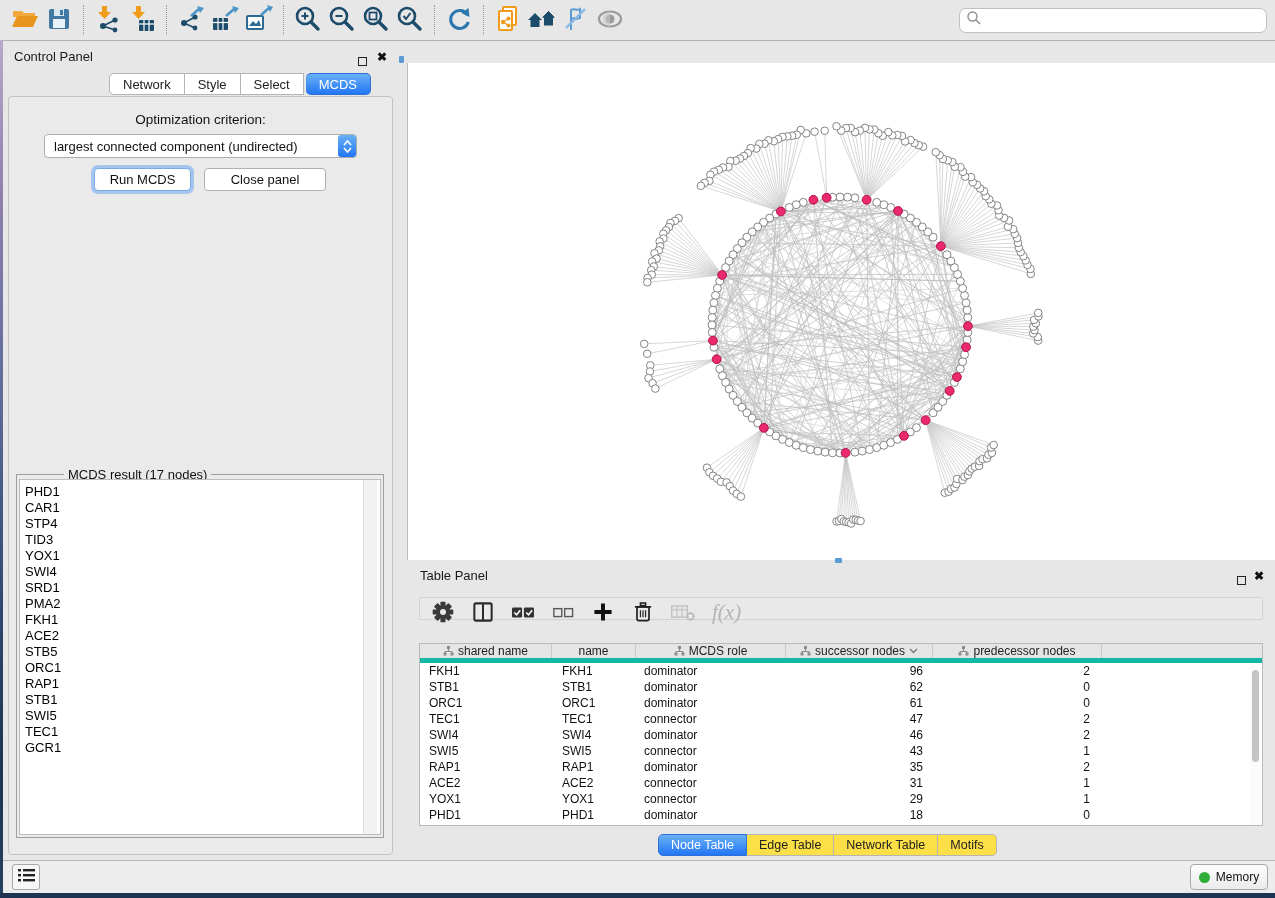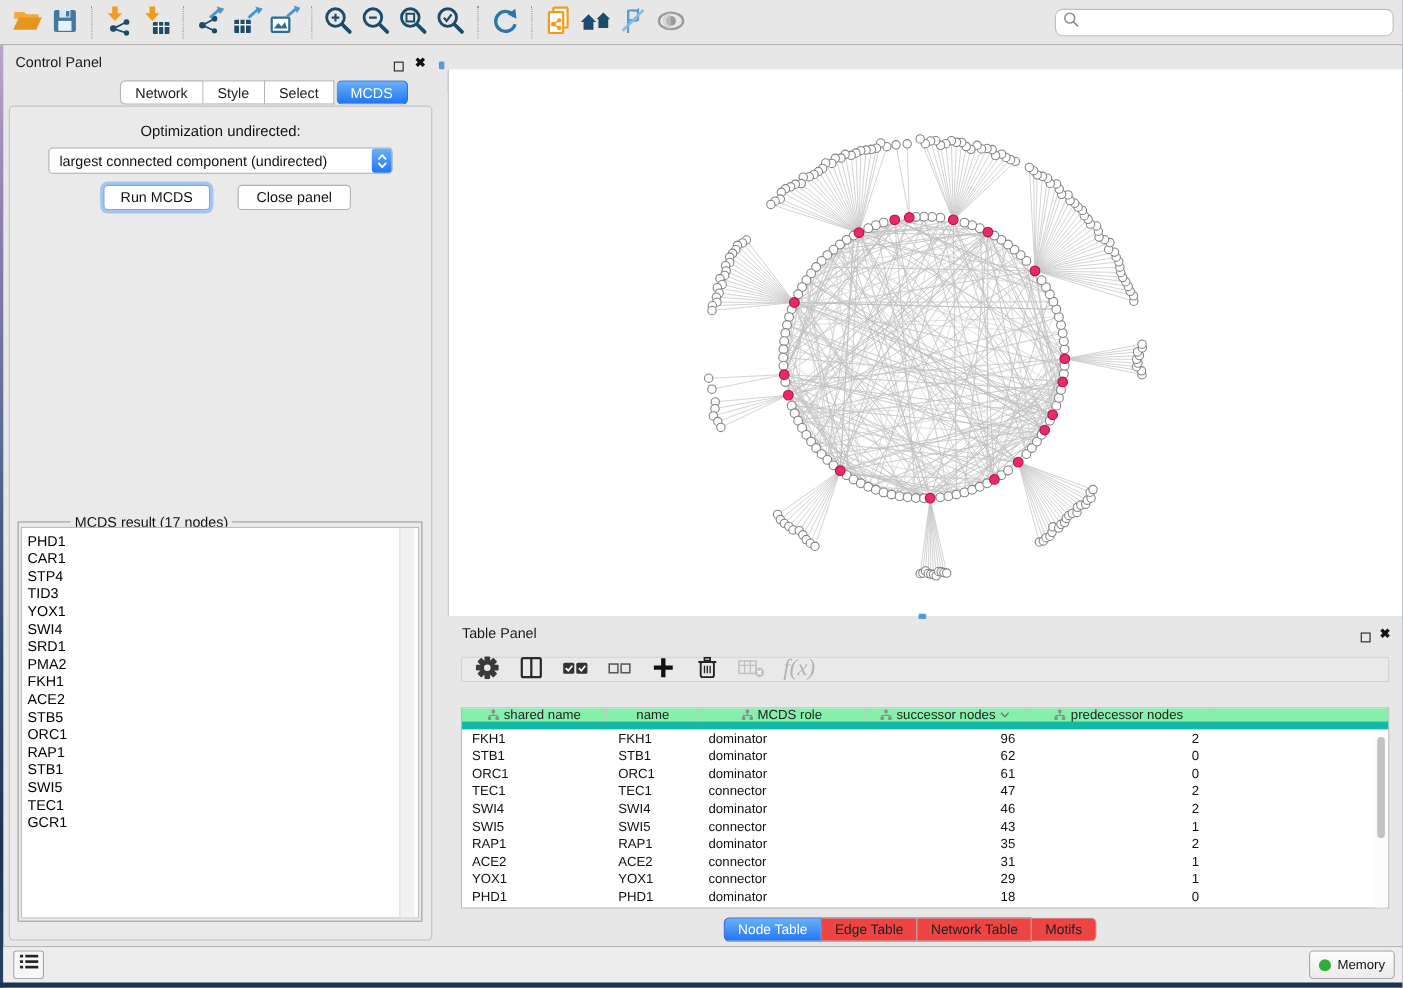--- a/index.html
+++ b/index.html
@@ -56,35 +56,35 @@
     background:linear-gradient(180deg,#f4f4f4,#d6d6d6); border:1px solid #a8a8a8; border-bottom:1px solid #9c9c9c;
     display:flex; align-items:flex-start;margin-top:20px; }
   .tl { width:12px; height:12px; border-radius:50%; margin-left:8px; flex:0 0 auto; }
   .net-title { position:absolute; left:0; width:100%; text-align:center; font-size:12.5px; color:#333; }
   .net-canvas { left:407px; top:63px; width:868px; height:497px; background:#fff; border-left:1px solid #bdbdbd; }
 
   
   .tp-bg { left:407px; top:563px; width:868px; height:297px; background:#e7e7e7; }
   .tp-title { left:420px; top:568px; font-size:13px; color:#1a1a1a; }
   .tp-toolbar { left:419px; top:597px; width:844px; height:23px; background:#e9e9e9;
-    border:1px solid #d2d2d2; border-radius:2px; display:flex; align-items:center; padding-left:8px; gap:10px; }
+    border:1px solid #d2d2d2; border-radius:2px; display:flex; align-items:flex-start; padding-left:8px; gap:10px; }
   .tp-toolbar .tbtn { width:30px; height:30px; }
   .ttable { left:419px; top:643px; width:844px; height:183px; background:#fff; border:1px solid #b9b9b9; }
-  .thead { display:flex; height:19px; background:#86efac; border-bottom:7px solid #14b8a6;align-items:flex-end; }
+  .thead { display:flex; height:19px; background:#e5e5e5; border-bottom:5px solid #14b8a6;align-items:flex-end; }
   .th { display:flex; align-items:center; justify-content:center; gap:4px; font-size:12px; color:#222;
     border-right:1px solid #c9c9c9; height:100%; }
   .th-fill { flex:1; height:100%; }
   .tbody { position:relative; }
   .tr { display:flex; height:16px; align-items:center; }
   .td { font-size:12px; color:#111; white-space:nowrap; overflow:hidden; }
   .t-scroll { position:absolute; right:1px; top:20px; width:11px; height:161px; background:#fbfbfb; }
   .t-thumb { position:absolute; right:2px; top:6px; width:7px; height:92px; background:#c3c3c3; border-radius:4px; }
 
   .tp-tabs { left:658px; top:834px; display:flex; height:22px; }
-  .tp-tab { font-size:12.5px; color:#222; background:#ef4444; border:1px solid #b5b5b5; border-left:none;
+  .tp-tab { font-size:12.5px; color:#222; background:#fde047; border:1px solid #b5b5b5; border-left:none;
     padding:0 12px; display:flex; align-items:center; }
   .tp-tab.sel { background:linear-gradient(180deg,#6ab1f8,#2276f3); color:#fff; border:1px solid #2f6fd8;
     border-radius:5px 0 0 5px; }
   .tp-tab.last { border-radius:0 5px 5px 0; }
 
   
   .statusbar { left:3px; top:860px; width:1272px; height:33px; background:#ededed; border-top:1px solid #b8b8b8; }
   .sb-list { left:12px; top:864px; width:28px; height:26px; background:#f7f7f7; border:1px solid #a8a8a8;
     border-radius:3px; display:flex; align-items:center; justify-content:center; }
   .sb-mem { left:1190px; top:864px; width:78px; height:26px; background:linear-gradient(180deg,#fdfdfd,#ebebeb);
@@ -266,36 +266,36 @@
       </div>
     <div class="cp-tab">
         <span>Select</span>
       </div>
     <div class="cp-tab sel">
         <span>MCDS</span>
       </div>
   </div>
 
   <div class="cp-panel abs"></div>
-  <div class="opt-label abs">Optimization undirected:</div>
+  <div class="opt-label abs">Optimization criterion:</div>
 
   <div class="dropdown abs">
     <span class="dtext">largest connected component (undirected)</span>
     <span class="dcap">
       <svg width="9" height="6" viewBox="0 0 9 6">
           <polyline points="1,5 4.5,1 8,5" fill="none" stroke="#fff" stroke-width="1.6"></polyline>
         </svg>
       <svg width="9" height="6" viewBox="0 0 9 6">
           <polyline points="1,1 4.5,5 8,1" fill="none" stroke="#fff" stroke-width="1.6"></polyline>
         </svg>
     </span>
   </div>
 
   <button class="btn focus abs" style="left:94px; top:168px; width:97px;">Run MCDS</button>
-  <button class="btn abs" style="left:204px; top:168px; width:103px;margin-left:12px;">Close panel</button>
+  <button class="btn abs" style="left:204px; top:168px; width:122px;">Close panel</button>
 
   <div class="fieldset abs"></div>
   <div class="legend abs">MCDS result (17 nodes)</div>
   <div class="mcds-list abs" id="mcds-list">
       <div class="mcds-item">PHD1</div>
       <div class="mcds-item">CAR1</div>
       <div class="mcds-item">STP4</div>
       <div class="mcds-item">TID3</div>
       <div class="mcds-item">YOX1</div>
       <div class="mcds-item">SWI4</div>

